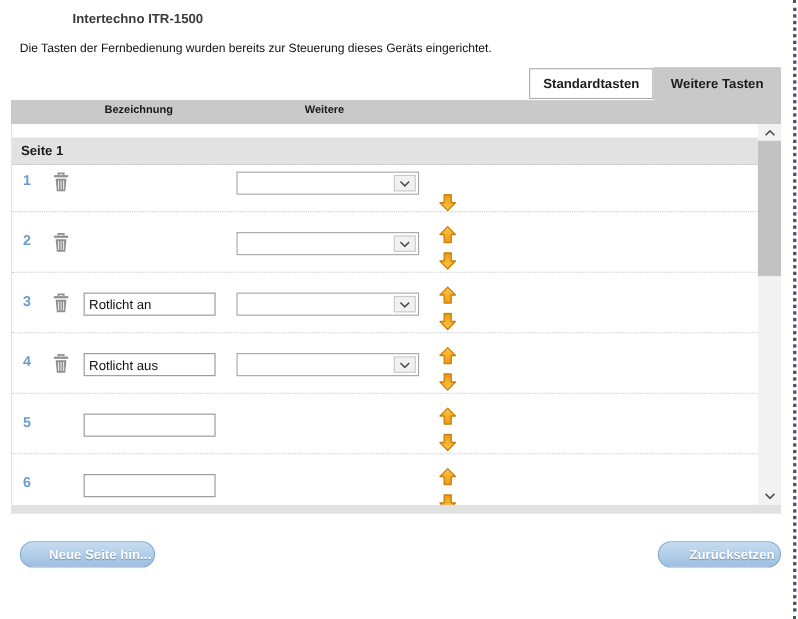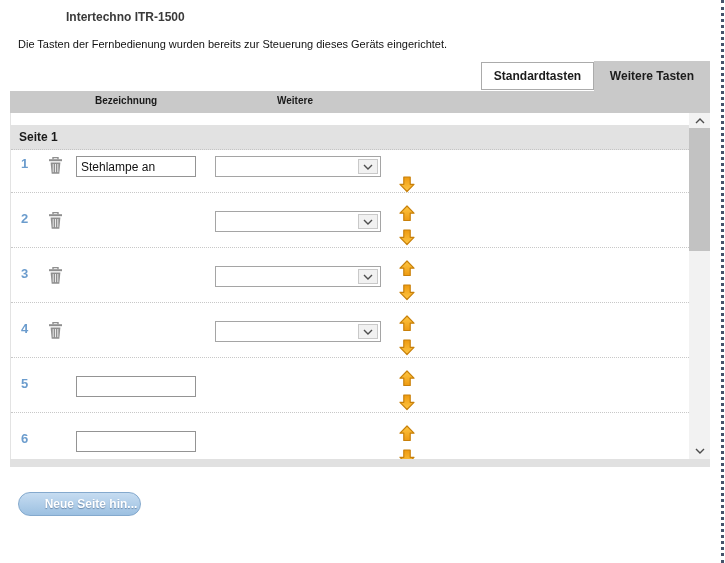--- a/index.html
+++ b/index.html
@@ -103,21 +103,20 @@
 
   <div class="scroll-area">
 
     <div class="section-bar">Seite 1</div>
 
     <div class="row" style="top:25px">
       <span class="num">1</span>
       <span class="trash"><svg width="17" height="19" viewBox="0 0 17 19">
             <use href="#trash-glyph"></use>
           </svg></span>
-      <input class="bez-input" value="Stehlampe an" style="">
       <div class="sel">
         <span class="sel-btn">
             <svg width="10" height="6" viewBox="0 0 10 6">
               <use href="#chev-down"></use>
             </svg>
           </span>
       </div>
       <span class="arr down" style="top:38px"><svg width="16" height="17" viewBox="0 0 16 17">
             <use href="#gold-arrow" transform="rotate(180 8 8.25)"></use>
           </svg></span>
@@ -141,40 +140,42 @@
       <span class="arr down"><svg width="16" height="17" viewBox="0 0 16 17">
             <use href="#gold-arrow" transform="rotate(180 8 8.25)"></use>
           </svg></span>
     </div>
 
     <div class="row" style="top:135px">
       <span class="num">3</span>
       <span class="trash"><svg width="17" height="19" viewBox="0 0 17 19">
             <use href="#trash-glyph"></use>
           </svg></span>
+      <input class="bez-input" value="Rotlicht an" style="">
       <div class="sel">
         <span class="sel-btn">
             <svg width="10" height="6" viewBox="0 0 10 6">
               <use href="#chev-down"></use>
             </svg>
           </span>
       </div>
       <span class="arr up"><svg width="16" height="17" viewBox="0 0 16 17">
             <use href="#gold-arrow"></use>
           </svg></span>
       <span class="arr down"><svg width="16" height="17" viewBox="0 0 16 17">
             <use href="#gold-arrow" transform="rotate(180 8 8.25)"></use>
           </svg></span>
     </div>
 
     <div class="row" style="top:190px">
       <span class="num">4</span>
       <span class="trash"><svg width="17" height="19" viewBox="0 0 17 19">
             <use href="#trash-glyph"></use>
           </svg></span>
+      <input class="bez-input" value="Rotlicht aus" style="">
       <div class="sel">
         <span class="sel-btn">
             <svg width="10" height="6" viewBox="0 0 10 6">
               <use href="#chev-down"></use>
             </svg>
           </span>
       </div>
       <span class="arr up"><svg width="16" height="17" viewBox="0 0 16 17">
             <use href="#gold-arrow"></use>
           </svg></span>
@@ -216,14 +217,15 @@
           <svg width="10" height="6" viewBox="0 0 10 6">
             <use href="#chev-down"></use>
           </svg>
         </span>
     </div>
   </div>
 
   <div class="bottom-bar"></div>
 
   <button class="pill-btn btn-new">Neue Seite hin...</button>
+  <button class="pill-btn btn-reset">Zurücksetzen</button>
 
 </div>
 
 </body></html>

